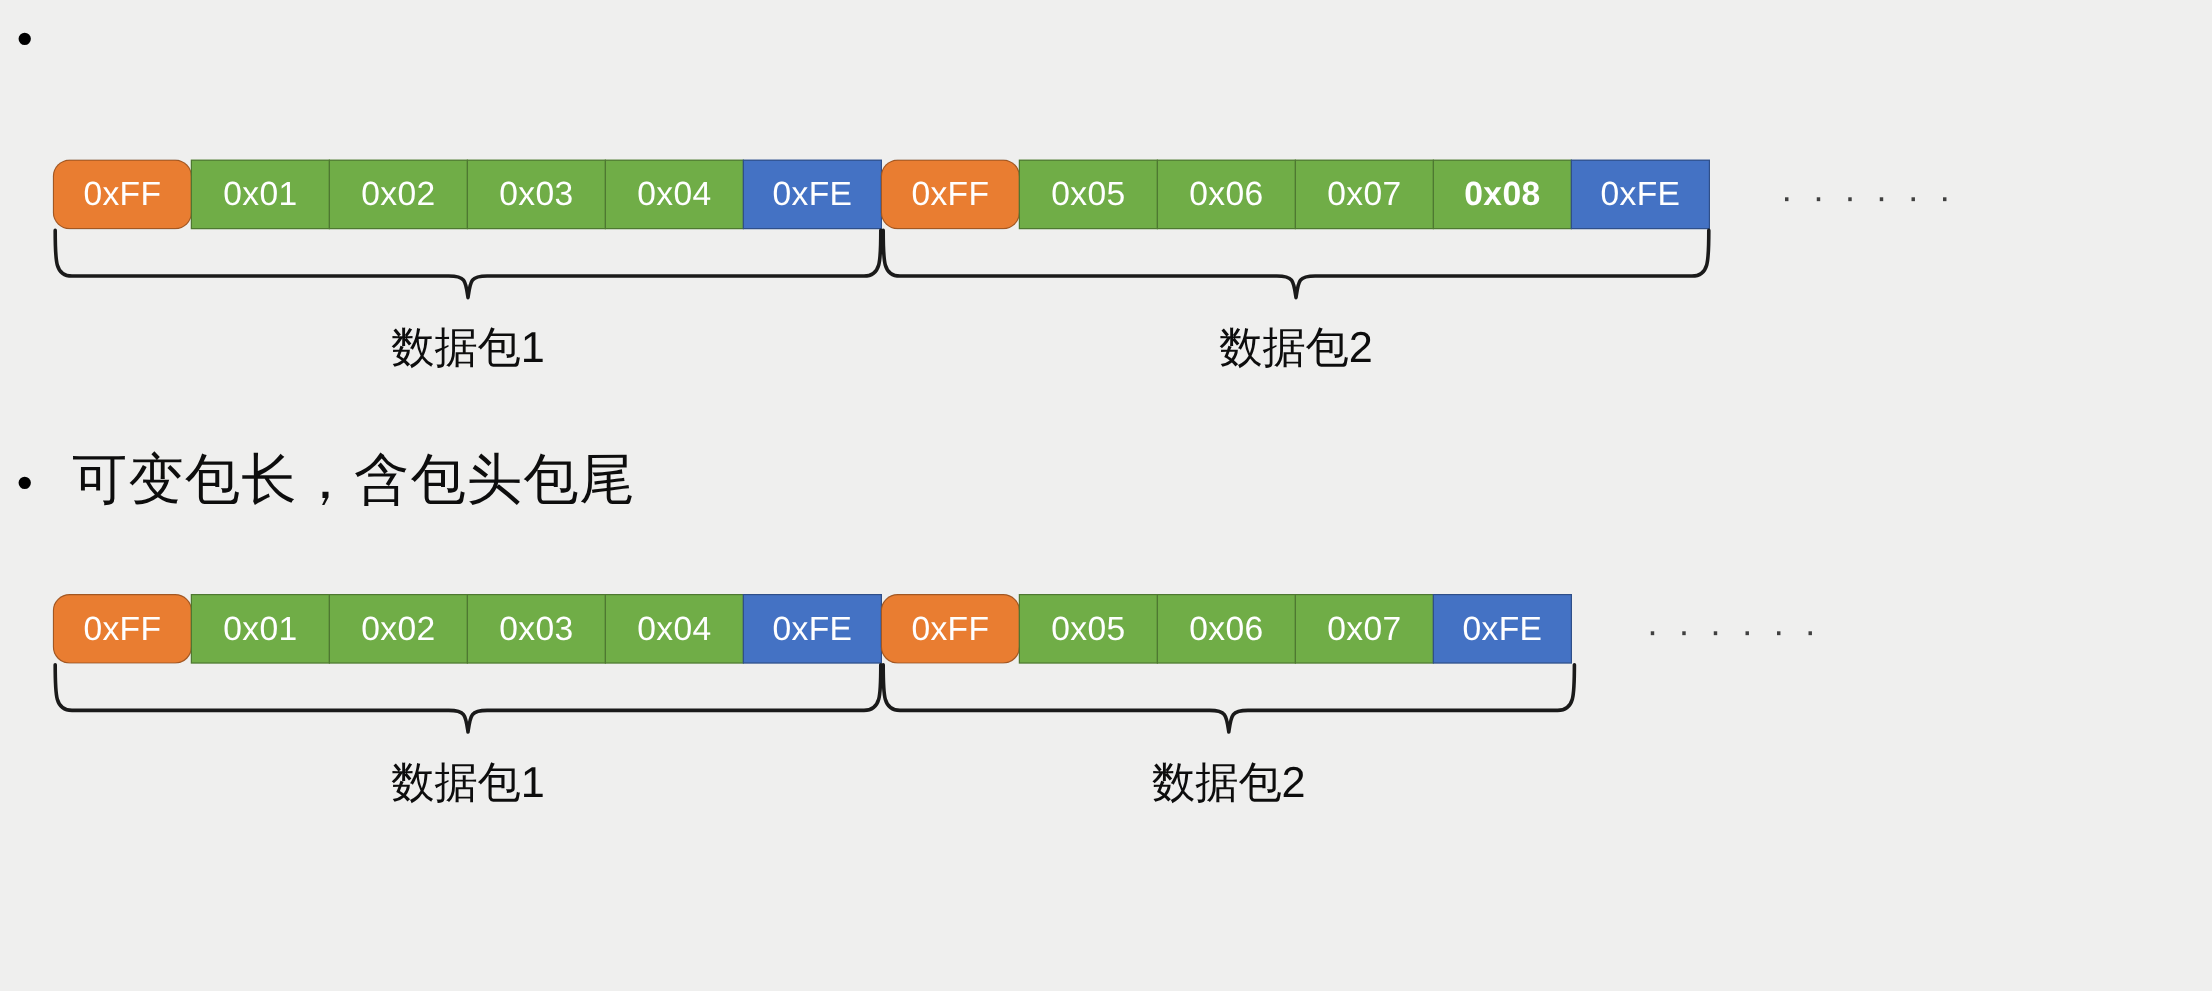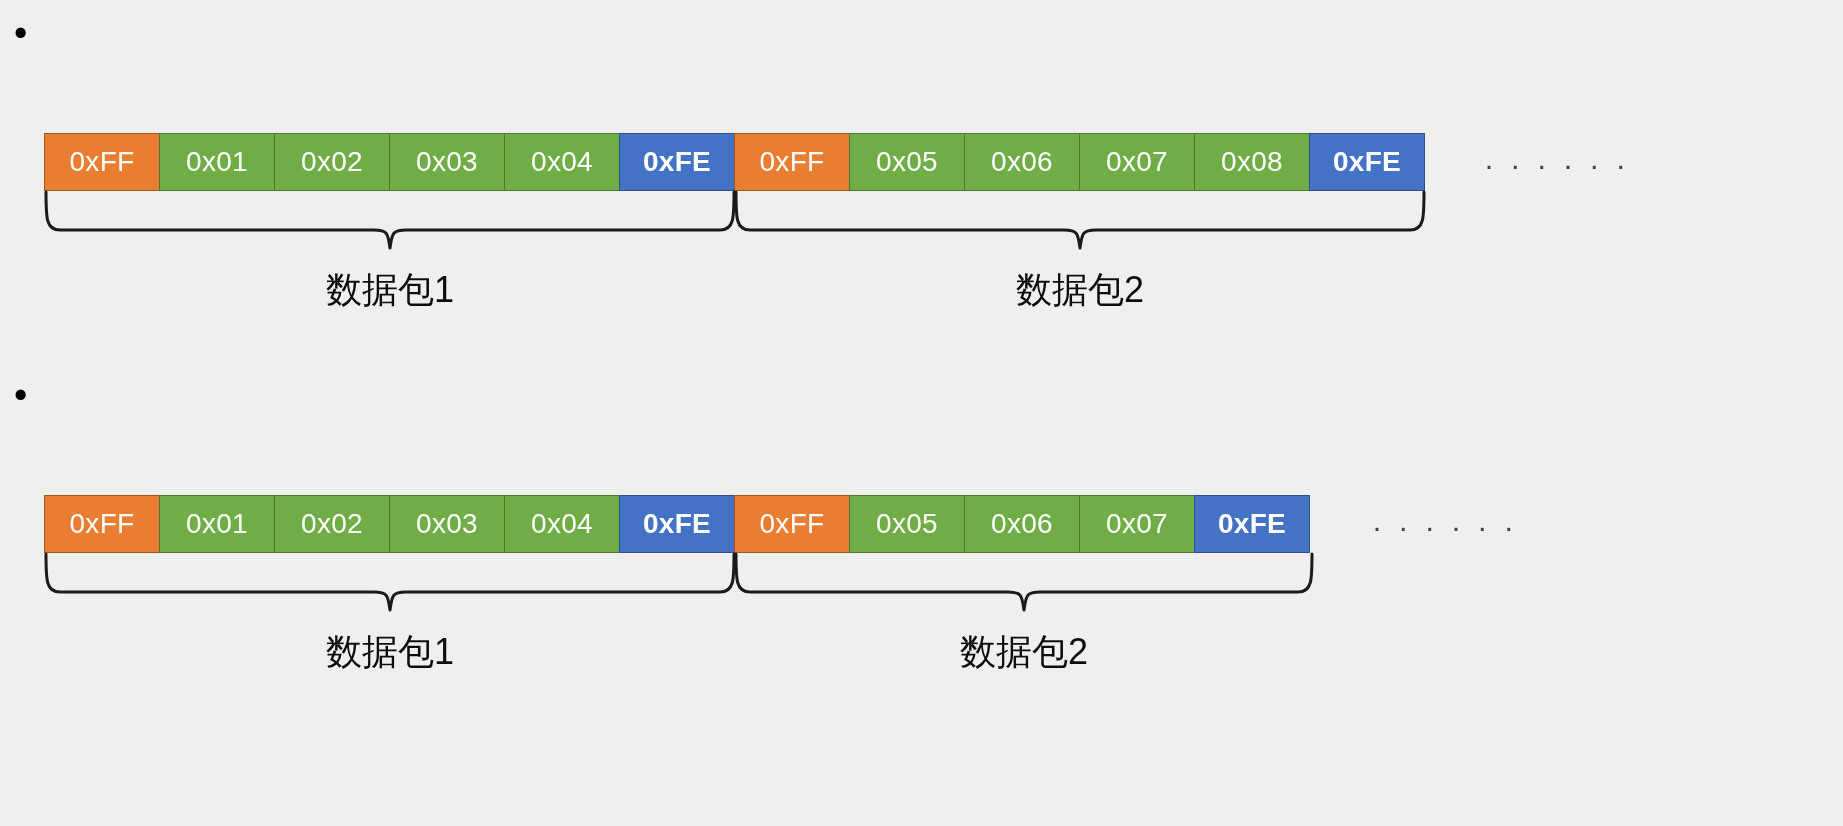--- a/index.html
+++ b/index.html
@@ -56,23 +56,23 @@
     display: flex;
     align-items: center;
     justify-content: center;
     color: #ffffff;
     font-size: 28px;
     letter-spacing: 0.3px;
     border: 1px solid rgba(0,0,0,0.30);
     margin-left: -1px;
   }
   .cell:first-child { margin-left: 0; }
-  .cell.header { background: #e97d31; }
+  .cell.header { background: #e97d31; border-radius: 14px; }
   .cell.data   { background: #70ad47; }
-  .cell.footer { background: #4472c4; font-weight: bold; }
+  .cell.footer { background: #4472c4; }
 
   #strip-1 { left: 44px; top: 133px; }
   #strip-2 { left: 44px; top: 495px; }
 
   
   .ellipsis {
     position: absolute;
     font-size: 30px;
     letter-spacing: 4px;
     color: #404040;
@@ -110,21 +110,21 @@
     <div class="cell header" style="width: 116px;">0xFF</div>
     <div class="cell data" style="width: 116px;">0x01</div>
     <div class="cell data" style="width: 116px;">0x02</div>
     <div class="cell data" style="width: 116px;">0x03</div>
     <div class="cell data" style="width: 116px;">0x04</div>
     <div class="cell footer" style="width: 116px;">0xFE</div>
     <div class="cell header" style="width: 116px;">0xFF</div>
     <div class="cell data" style="width: 116px;">0x05</div>
     <div class="cell data" style="width: 116px;">0x06</div>
     <div class="cell data" style="width: 116px;">0x07</div>
-    <div class="cell data" style="width: 116px;">0x08</div>
+    <div class="cell data" style="width: 116px; font-weight: bold;">0x08</div>
     <div class="cell footer" style="width: 116px;">0xFE</div>
   </div>
 
 <div class="ellipsis" id="ellipsis-1">· · · · · ·</div>
 
 <div class="brace" style="left:44px; top:192px;">
   <svg width="692" height="58" viewBox="0 0 692 58" fill="none" xmlns="http://www.w3.org/2000/svg">
     <path d="M2 0 C2 26 2 38 16 38 L330 38 C344 38 344 42 346 56 C348 42 348 38 362 38 L676 38 C690 38 690 26 690 0" stroke="#1a1a1a" stroke-width="3" fill="none" stroke-linecap="round" stroke-linejoin="round"></path>
   </svg>
 </div>
@@ -133,20 +133,21 @@
   <svg width="692" height="58" viewBox="0 0 692 58" fill="none" xmlns="http://www.w3.org/2000/svg">
     <path d="M2 0 C2 26 2 38 16 38 L330 38 C344 38 344 42 346 56 C348 42 348 38 362 38 L676 38 C690 38 690 26 690 0" stroke="#1a1a1a" stroke-width="3" fill="none" stroke-linecap="round" stroke-linejoin="round"></path>
   </svg>
 </div>
 
 <div class="caption" style="left:44px; top:272px; width:692px;">数据包1</div>
 <div class="caption" style="left:734px; top:272px; width:692px;">数据包2</div>
 
 <div class="bullet-row" id="heading-2">
   <span class="bullet-dot">•</span>
+  <span class="bullet-text">可变包长，含包头包尾</span>
 </div>
 
 <div class="strip" id="strip-2">
     <div class="cell header" style="width: 116px;">0xFF</div>
     <div class="cell data" style="width: 116px;">0x01</div>
     <div class="cell data" style="width: 116px;">0x02</div>
     <div class="cell data" style="width: 116px;">0x03</div>
     <div class="cell data" style="width: 116px;">0x04</div>
     <div class="cell footer" style="width: 116px;">0xFE</div>
     <div class="cell header" style="width: 116px;">0xFF</div>

